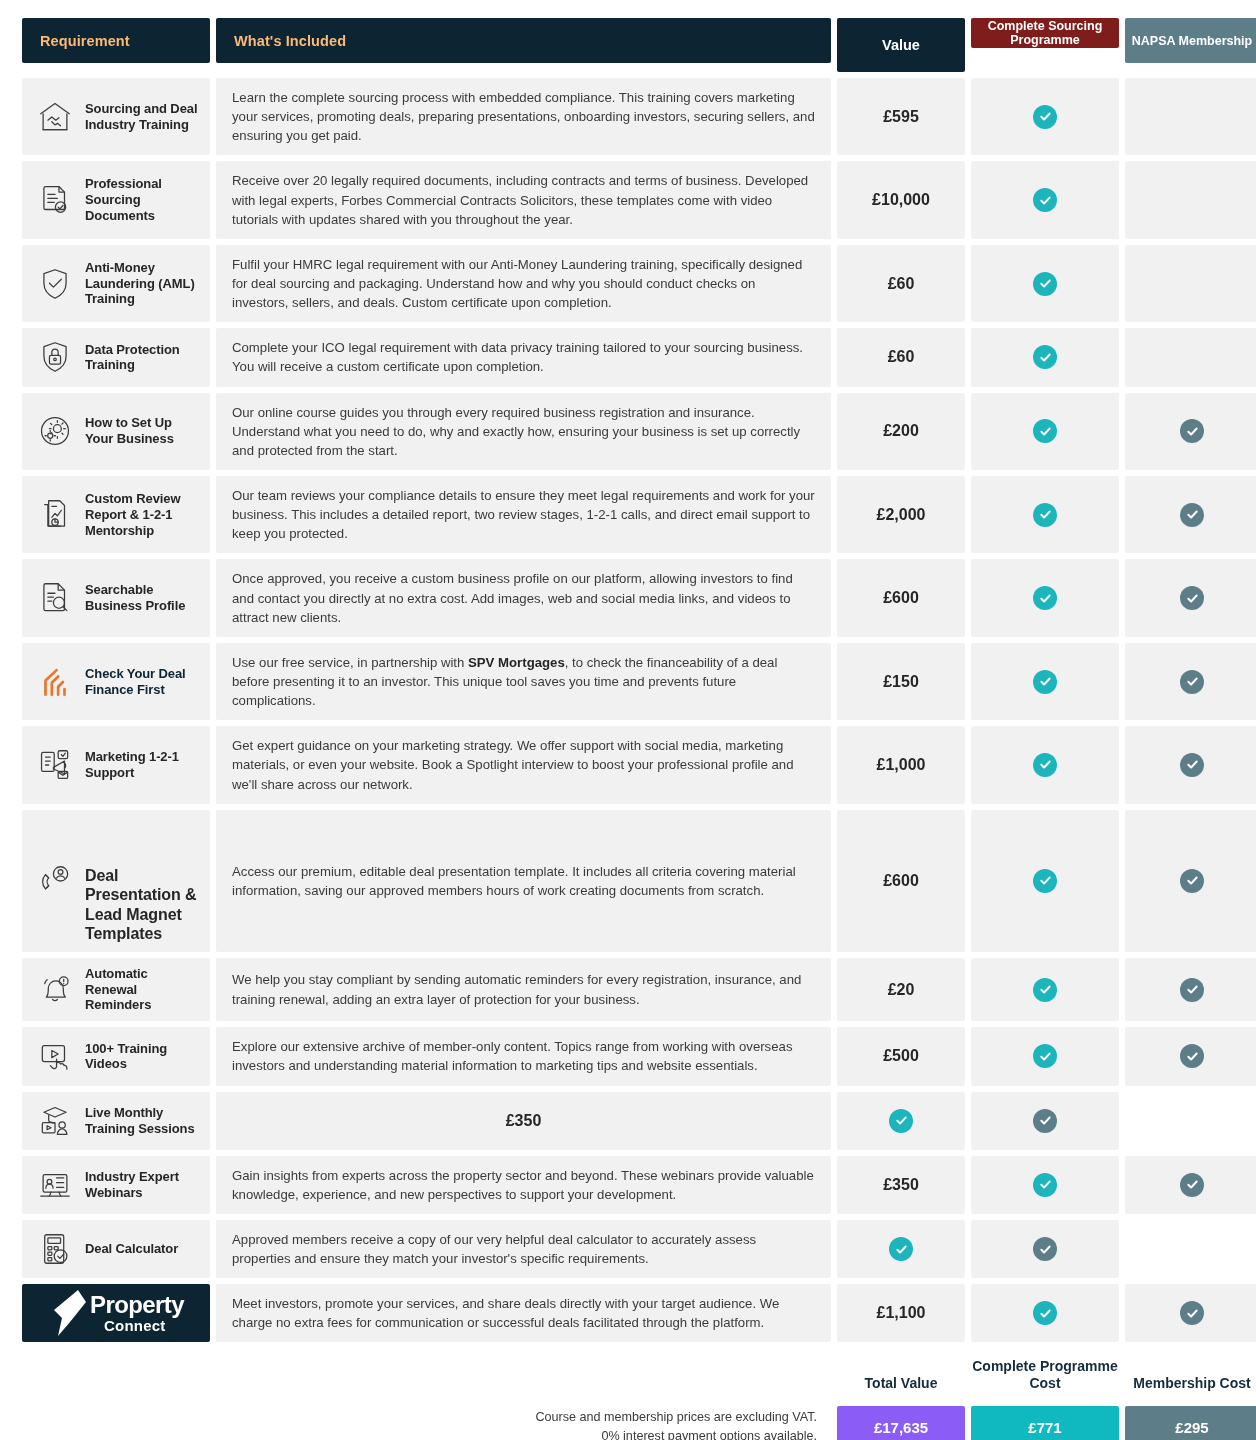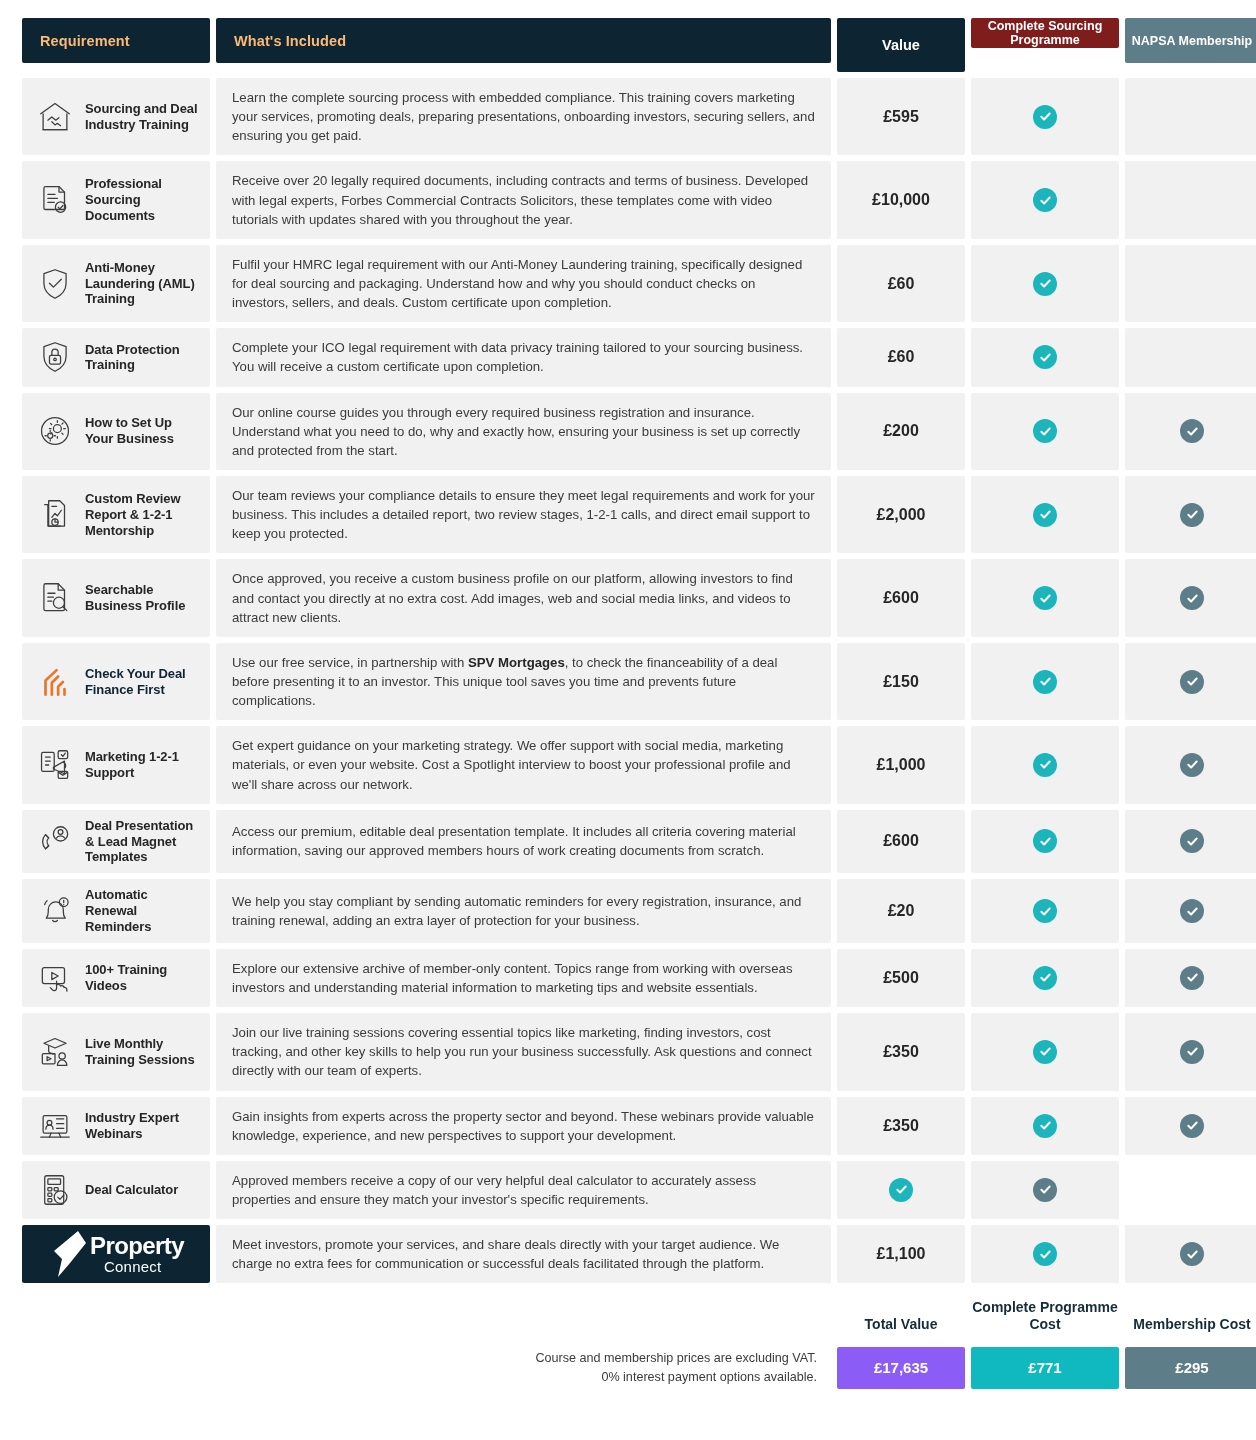--- a/index.html
+++ b/index.html
@@ -51,21 +51,21 @@
 
   
   .cell { background:#f1f1f1; border-radius:2px; }
   .c-req {
     display:flex; align-items:center; gap:9px; padding:8px 10px 8px 12px;
   }
   .c-req .ttl {
     font-weight:bold; font-size:13px; line-height:1.22; color:#262626;
     letter-spacing:-.1px;
   }
-  .c-req.sm .ttl { font-size:13px; }
+  .c-req.sm .ttl { font-size:16px;margin-top:48px; }
   .c-req.navy .ttl { color:#0d2433; }
   .c-inc {
     display:flex; align-items:center; padding:10px 16px;
     font-size:13.2px; line-height:1.45; color:#3b3b3b;
   }
   .c-inc b { font-weight:bold; color:#262626; }
   .c-val {
     display:flex; align-items:center; justify-content:center;
     font-weight:bold; font-size:16px; color:#262626;
   }
@@ -369,21 +369,21 @@
               <path d="M36 22c2 1 2 5 0 6"></path>
               <rect x="28" y="6" width="12" height="10" rx="2"></rect>
               <path d="M32 11l2 2 3-4"></path>
               <rect x="28" y="32" width="12" height="9" rx="2"></rect>
               <path d="M28 33l6 4 6-4"></path>
             </svg>
           </span>
           <span class="ttl">Marketing 1-2-1 Support</span>
         </div>
         <div class="cell c-inc">
-          <span>Get expert guidance on your marketing strategy. We offer support with social media, marketing materials, or even your website. Cost a Spotlight interview to boost your professional profile and we'll share across our network.</span>
+          <span>Get expert guidance on your marketing strategy. We offer support with social media, marketing materials, or even your website. Book a Spotlight interview to boost your professional profile and we'll share across our network.</span>
         </div>
         <div class="cell c-val">£1,000</div>
         <div class="cell c-chk">
           <span class="tick teal">
             <svg width="13" height="13" viewBox="0 0 14 14">
               <path d="M2.5 7.2l3 3 6-6.4" stroke="#ffffff" stroke-width="2.1" fill="none" stroke-linecap="round" stroke-linejoin="round"></path>
             </svg>
           </span>
         </div>
         <div class="cell c-chk">
@@ -495,23 +495,20 @@
             <svg width="38" height="38" viewBox="0 0 48 48" fill="none" stroke="#3d3d3d" stroke-width="1.6" stroke-linecap="round" stroke-linejoin="round">
               <path d="M24 7l14 6-14 6-14-6z"></path>
               <path d="M16 17v6c0 2 4 3.5 8 3.5"></path>
               <rect x="8" y="26" width="16" height="13" rx="1.5"></rect>
               <path d="M14 30l5 2.5-5 2.5z"></path>
               <circle cx="33" cy="29" r="4"></circle>
               <path d="M27 41c0-4 3-7 6-7s6 3 6 7z"></path>
             </svg>
           </span>
           <span class="ttl">Live Monthly Training Sessions</span>
-        </div>
-        <div class="cell c-inc">
-          <span>Join our live training sessions covering essential topics like marketing, finding investors, cost tracking, and other key skills to help you run your business successfully. Ask questions and connect directly with our team of experts.</span>
         </div>
         <div class="cell c-val">£350</div>
         <div class="cell c-chk">
           <span class="tick teal">
             <svg width="13" height="13" viewBox="0 0 14 14">
               <path d="M2.5 7.2l3 3 6-6.4" stroke="#ffffff" stroke-width="2.1" fill="none" stroke-linecap="round" stroke-linejoin="round"></path>
             </svg>
           </span>
         </div>
         <div class="cell c-chk">
@@ -590,21 +587,21 @@
         </div>
       </div>
       <div class="row">
         <div class="cell c-req logo">
           <div class="pc-wrap">
             <svg width="48" height="54" viewBox="0 0 48 54" style="margin-right:-6px">
               <path d="M30 4 L6 24 L14 32 L10 50 L22 36 L38 16 Z" fill="#ffffff"></path>
             </svg>
             <div style="line-height:1;">
               <div style="color:#fff;font-weight:bold;font-size:24px;letter-spacing:-.6px;">Property</div>
-              <div style="color:#fff;font-weight:normal;font-size:15px;letter-spacing:.2px;margin-left:14px;margin-top:1px;">Connect</div>
+              <div style="color:#fff;font-weight:bold;font-size:15px;letter-spacing:.2px;margin-left:14px;margin-top:1px;">Connect</div>
             </div>
           </div>
         </div>
         <div class="cell c-inc">
           <span>Meet investors, promote your services, and share deals directly with your target audience. We charge no extra fees for communication or successful deals facilitated through the platform.</span>
         </div>
         <div class="cell c-val">£1,100</div>
         <div class="cell c-chk">
           <span class="tick teal">
             <svg width="13" height="13" viewBox="0 0 14 14">

